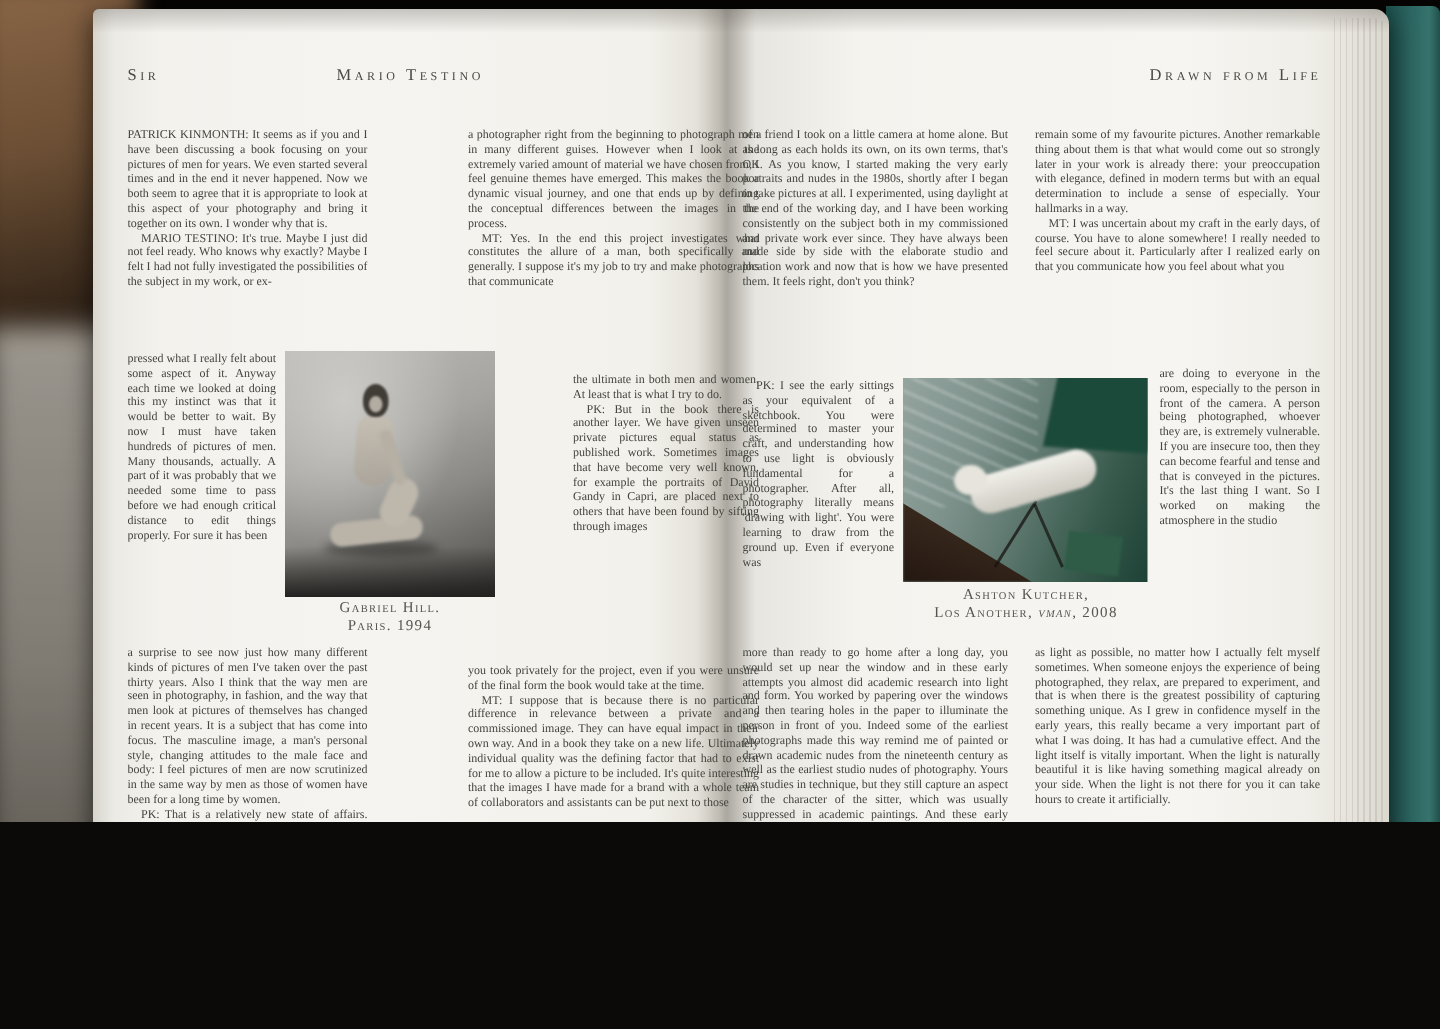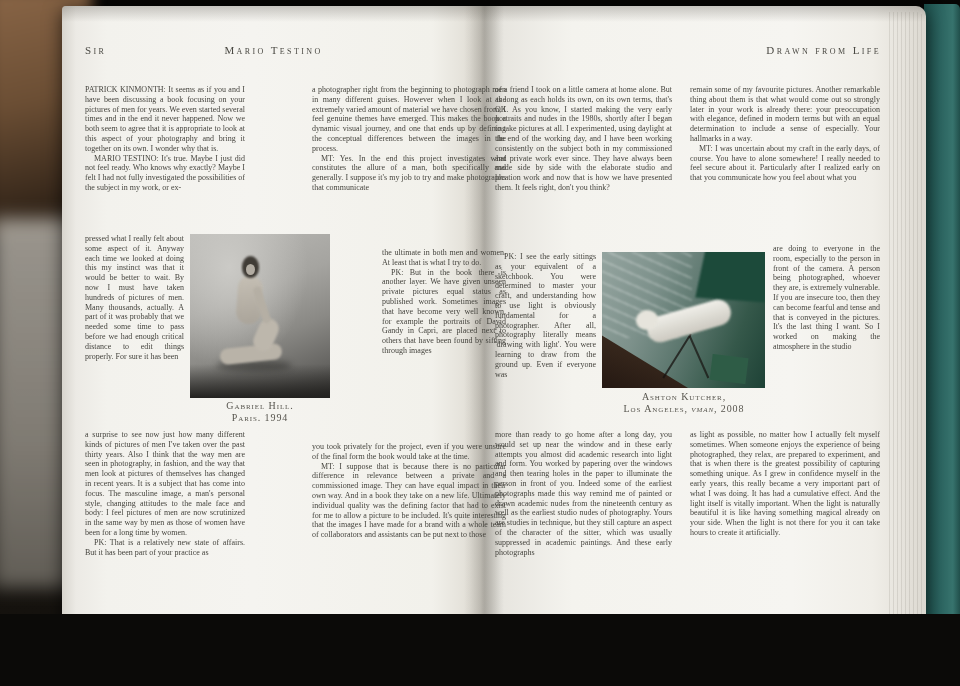--- a/index.html
+++ b/index.html
@@ -1,16 +1,16 @@
 <!DOCTYPE html>
 <html><head>
 <meta charset="utf-8">
 <style>
   html,body{margin:0;padding:0;background:#0b0a08;}
-  .stage{position:relative;width:960px;height:614px;overflow:hidden;
+  .stage{position:relative;width:960px;height:548px;overflow:hidden;
          background:linear-gradient(180deg,#060504 0%,#0e0c0a 40%,#15120e 100%);
          font-family:"Liberation Serif","DejaVu Serif",serif;}
   
   .bg-topleft{position:absolute;left:-12px;top:-12px;width:104px;height:250px;
       background:linear-gradient(168deg,#8a6647 0%,#6b4e34 45%,#3a2a1c 80%,#1c140d 100%);
       filter:blur(7px);}
   .bg-midleft{position:absolute;left:-8px;top:218px;width:92px;height:370px;
       background:linear-gradient(180deg,#b3aea5 0%,#938e85 60%,#6e6a62 100%);
       filter:blur(9px);opacity:.85;}
   
@@ -191,16 +191,16 @@
       <div class="cl-table"></div>
       <div class="cl-floor"></div>
       <div class="cl-leg1"></div>
       <div class="cl-leg2"></div>
       <div class="cl-box"></div>
       <div class="cl-figure"></div>
       <div class="cl-pillow"></div>
     </div>
     <div class="caption" style="left:534px;top:385px;width:176px;">
       <div>Ashton Kutcher,</div>
-      <div><span>Los Angeles, </span><span class="vman">vman</span><span>, 2008</span></div>
+      <div><span>Los Another, </span><span class="vman">vman</span><span>, 2008</span></div>
     </div>
   </div>
 </div>
 
 </body></html>

